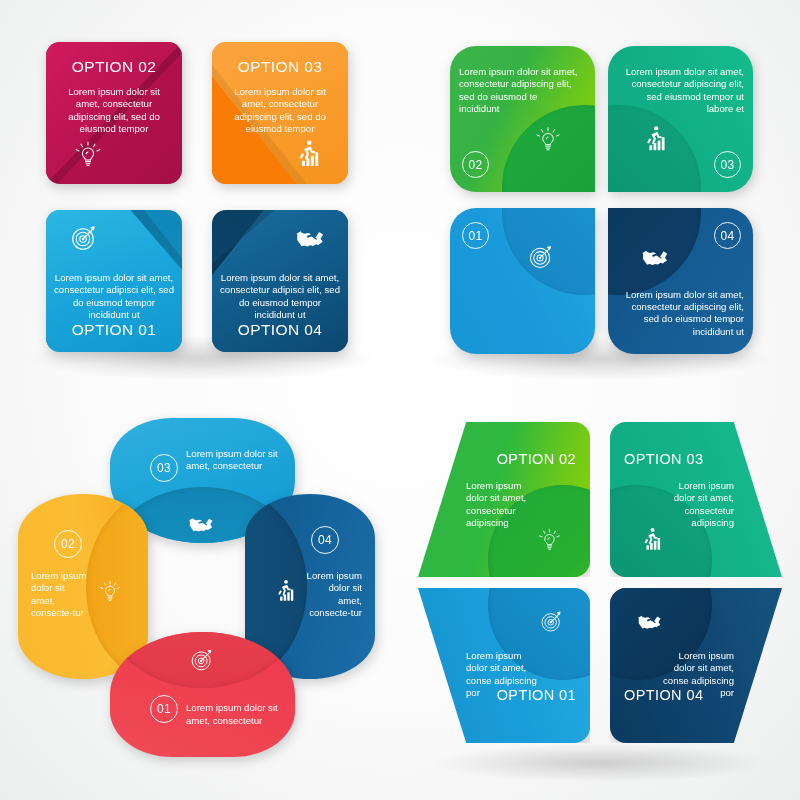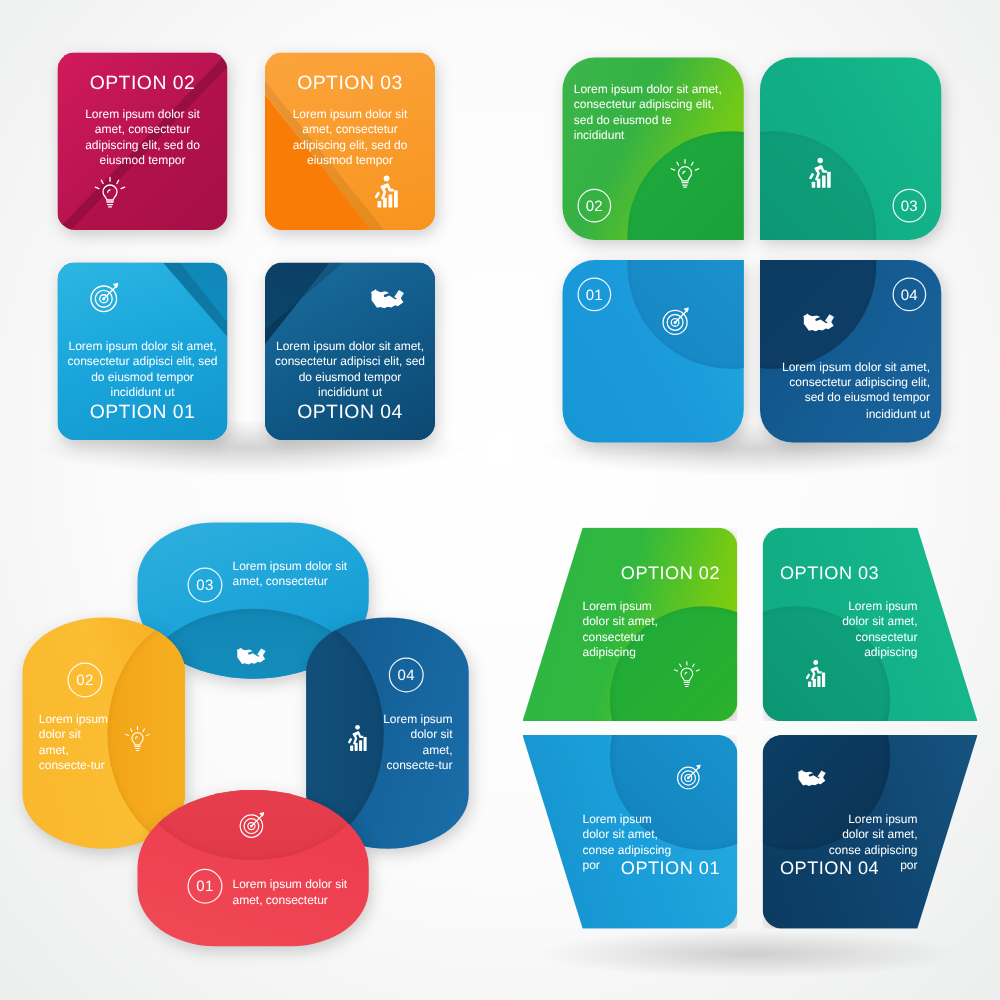--- a/index.html
+++ b/index.html
@@ -169,20 +169,21 @@
         </svg>
     </div>
   </div>
 
   <div class="leaf sh" style="left:208px;top:46px;width:145px;height:146px;
         border-radius:26px 26px 26px 0;overflow:hidden;
         background:linear-gradient(240deg,#15bb8c 0%,#12b087 45%,#0fa884 100%);">
     <div style="position:absolute;left:-72px;bottom:-78px;width:165px;height:165px;border-radius:50%;
          background:linear-gradient(225deg,#10a27c 0%,#0c9673 60%,#0a8d6d 100%);
          box-shadow:3px -3px 7px rgba(0,0,0,.22) inset;"></div>
+    <div class="txt body-t" style="left:14px;right:9px;top:20px;text-align:right;">Lorem ipsum dolor sit amet, consectetur adipiscing elit, sed eiusmod tempor ut labore et</div>
     <div class="num" style="right:12px;bottom:14px;width:27px;height:27px;">03</div>
     <div class="ico" style="left:32px;top:78px;">
       <svg width="30" height="30">
           <use href="#ic-chart"></use>
         </svg>
     </div>
   </div>
 
   <div class="leaf sh" style="left:50px;top:208px;width:145px;height:146px;
         border-radius:26px 0 26px 26px;overflow:hidden;

